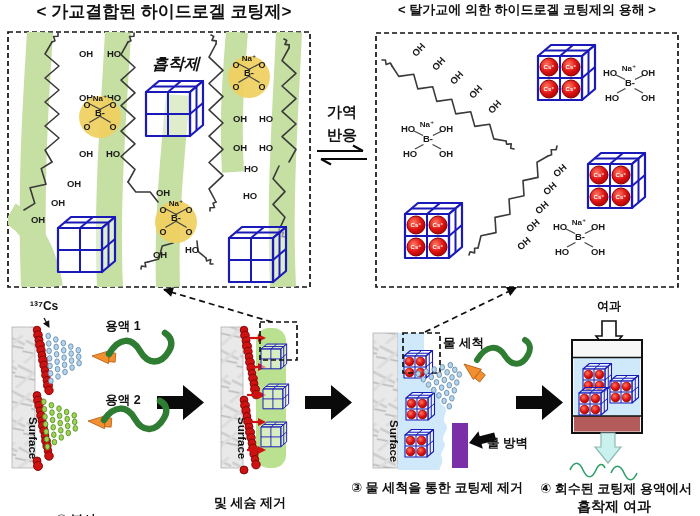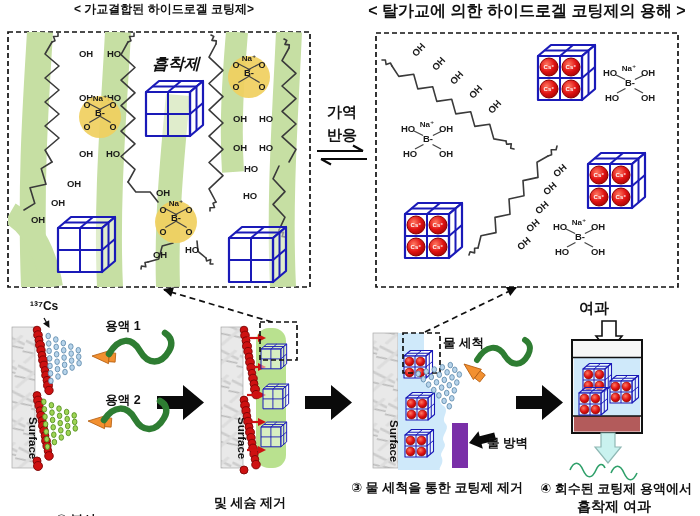--- a/index.html
+++ b/index.html
@@ -505,30 +505,30 @@
             <circle cx="11" cy="33" r="9" fill="url(#csg)" stroke="#8a0000" stroke-width="1"></circle>
             <circle cx="33" cy="33" r="9" fill="url(#csg)" stroke="#8a0000" stroke-width="1"></circle>
           </g>
         </g>
     <polygon points="-7,0 7,0 7,14 13,14 0,30 -13,14 -7,14" transform="translate(608,433)" fill="var(--cyan-arrow)" stroke="#8fb8b4" stroke-width="1.2"></polygon>
     <path d="M570,470 c4,-9 9,-9 13,0 c4,9 9,9 13,0 c3,-7 7,-7 9,-2" fill="none" stroke="#2fa06a" stroke-width="1.6"></path>
     <path d="M611,473 c4,-9 9,-9 13,0 c4,9 9,9 13,0" fill="none" stroke="#2fa06a" stroke-width="1.6"></path>
   </g>
 </svg>
 
-<div class="lbl ctr" style="left:164px;top:3px;font-size:12px;">&lt; 가교결합된 하이드로겔 코팅제&gt;</div>
-<div class="lbl ctr" style="left:527px;top:3px;font-size:16px;text-align:center;">&lt; 탈가교에 의한 하이드로겔 코팅제의 용해 &gt;</div>
+<div class="lbl ctr" style="left:164px;top:3px;font-size:17px;">&lt; 가교결합된 하이드로겔 코팅제&gt;</div>
+<div class="lbl ctr" style="left:527px;top:3px;font-size:13px;text-align:center;">&lt; 탈가교에 의한 하이드로겔 코팅제의 용해 &gt;</div>
 <div class="lbl ctr" style="left:342px;top:104px;font-size:15px;">가역</div>
 <div class="lbl ctr" style="left:342px;top:127px;font-size:15px;">반응</div>
 <div class="lbl ctr" style="left:176px;top:56px;font-size:16px;font-style:italic;">흡착제</div>
 <div class="lbl" style="left:30px;top:300px;font-size:12px;">¹³⁷Cs</div>
 <div class="lbl ctr" style="left:123px;top:320px;font-size:12.5px;">용액 1</div>
 <div class="lbl ctr" style="left:123px;top:394px;font-size:12.5px;">용액 2</div>
 <div class="lbl" style="left:443px;top:337px;font-size:12.5px;">물 세척</div>
 <div class="lbl" style="left:487px;top:437px;font-size:12.5px;">물 방벽</div>
-<div class="lbl ctr" style="left:594px;top:300px;font-size:15px;">여과</div>
+<div class="lbl ctr" style="left:609px;top:300px;font-size:12px;">여과</div>
 <div class="lbl ctr" style="left:76px;top:480px;font-size:13px;margin-top:33px;">① 분사</div>
 <div class="lbl ctr" style="left:250px;top:496px;font-size:13px;">및 세슘 제거</div>
 <div class="lbl ctr" style="left:616px;top:482px;font-size:13px;">④ 회수된 코팅제 용액에서</div>
 <div class="lbl ctr" style="left:437px;top:481px;font-size:13px;">③ 물 세척을 통한 코팅제 제거</div>
 <div class="lbl ctr" style="left:614px;top:499px;font-size:14px;">흡착제 여과</div>
 
 </div>
 
 </body></html>

